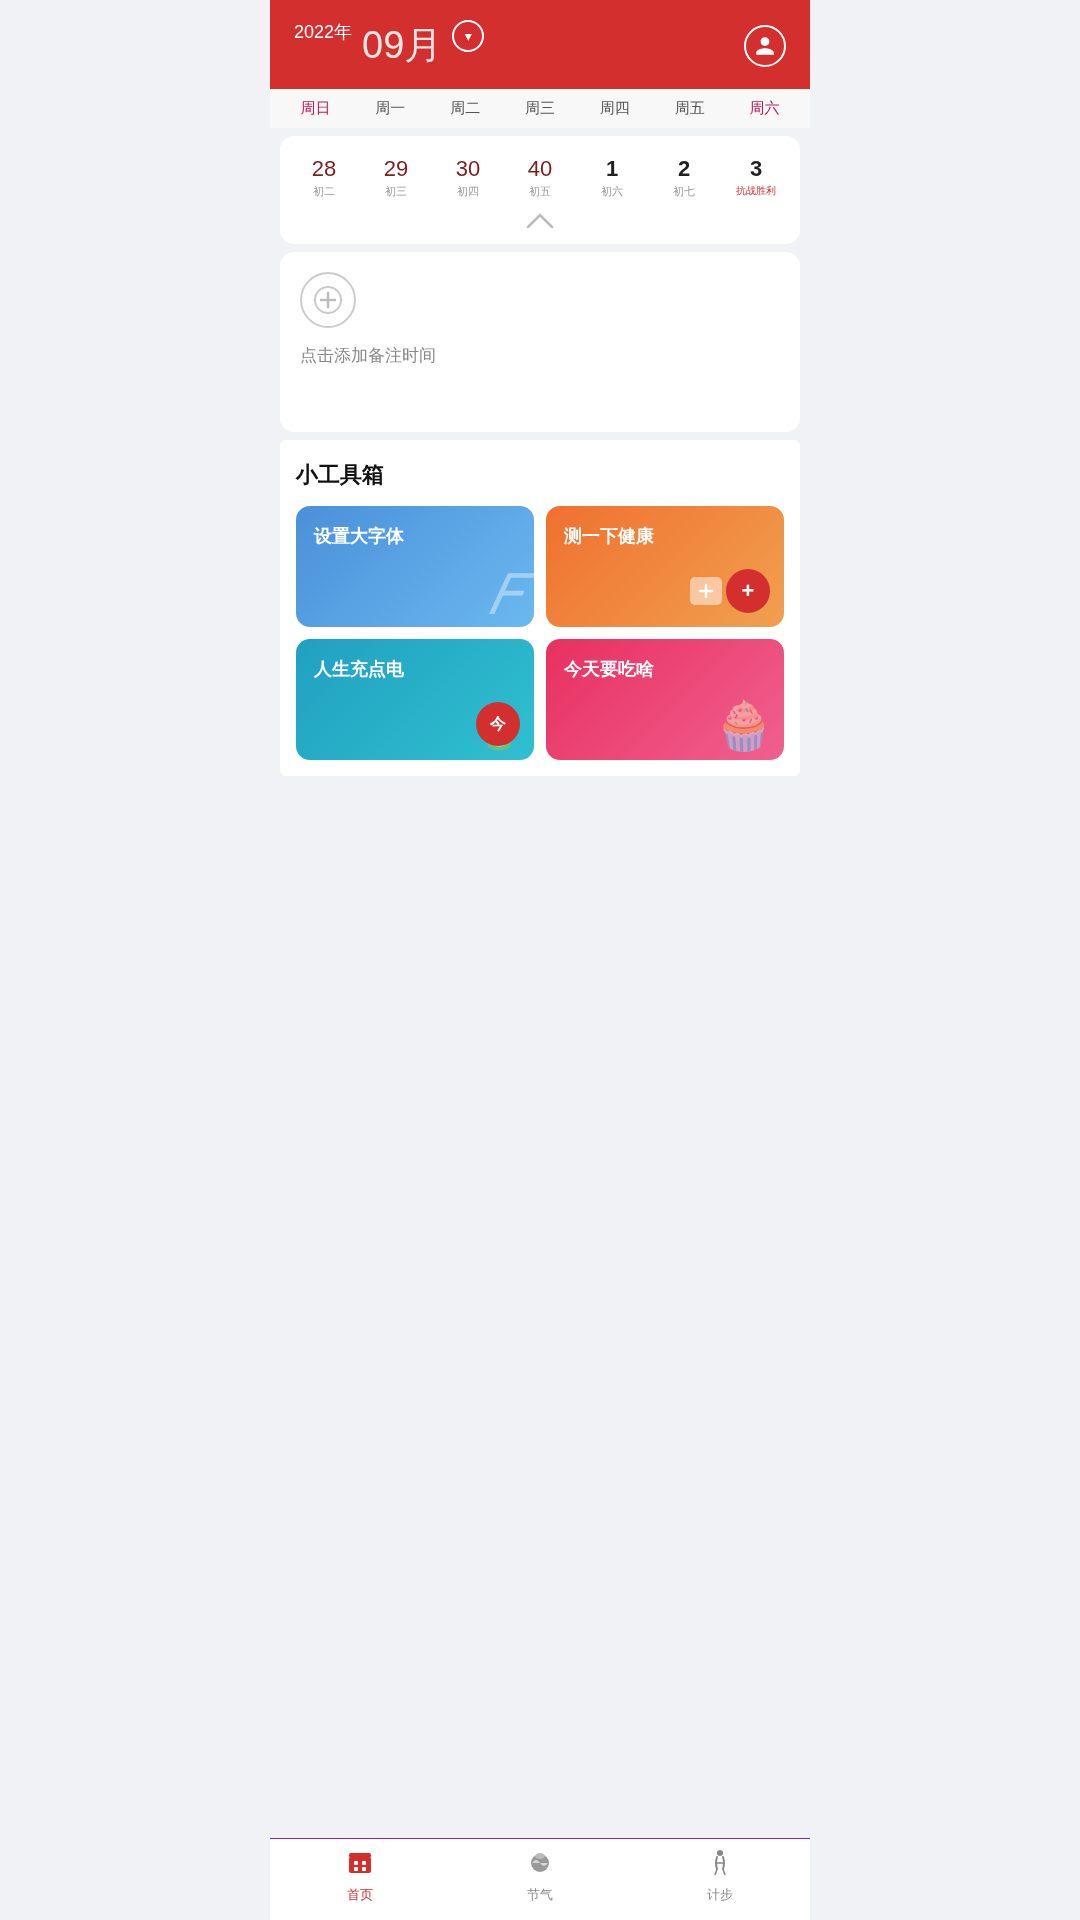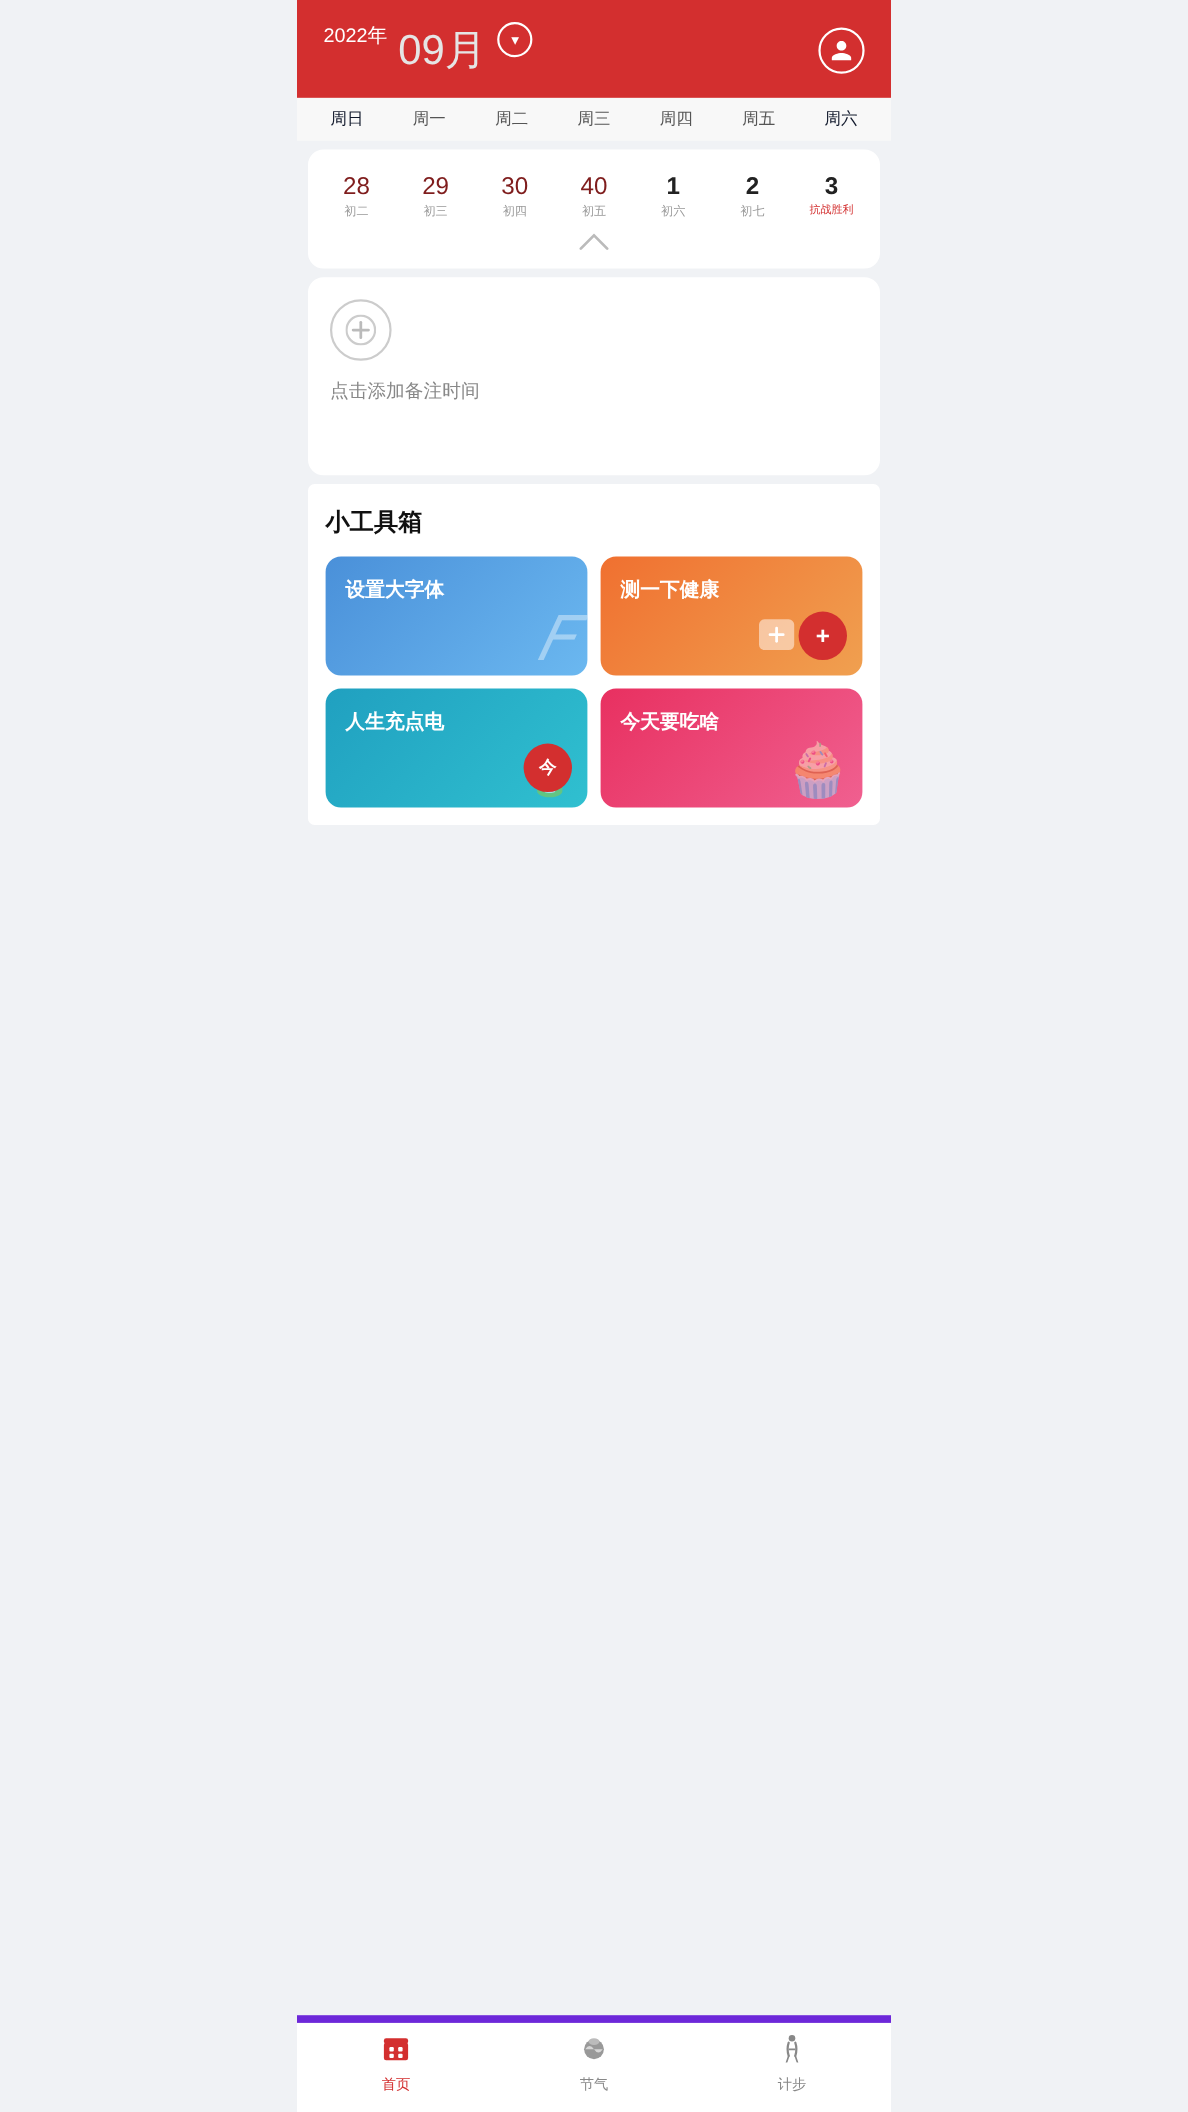--- a/index.html
+++ b/index.html
@@ -65,21 +65,21 @@
       background: #f8f8f8;
       display: grid;
       grid-template-columns: repeat(7, 1fr);
       padding: 10px 8px;
     }
     .weekday {
       text-align: center;
       font-size: 15px;
       color: #555;
     }
-    .weekday.highlight { color: #0f172a; }
+    .weekday.highlight { color: #be185d; }
 
     
     .calendar-card {
       background: white;
       margin: 8px 10px;
       border-radius: 14px;
       padding: 14px 8px 10px;
     }
     .calendar-row {
       display: grid;
@@ -152,21 +152,21 @@
       color: #111;
       margin-bottom: 16px;
     }
     .toolbox-grid {
       display: grid;
       grid-template-columns: 1fr 1fr;
       gap: 12px;
     }
     .tool-card {
       border-radius: 14px;
-      height: 108px;
+      height: 121px;
       position: relative;
       overflow: hidden;
       cursor: pointer;
     }
     .tool-card-label {
       position: absolute;
       top: 18px;
       left: 18px;
       color: white;
       font-size: 18px;
@@ -219,21 +219,21 @@
     }
 
     
     .bottom-nav {
       position: fixed;
       bottom: 0;
       left: 50%;
       transform: translateX(-50%);
       width: 540px;
       background: white;
-      border-top: 7px solid #6d28d9;
+      border-top: 1px solid #6d28d9;
       display: flex;
       justify-content: space-around;
       padding: 10px 0 16px;
     }
     .nav-item {
       display: flex;
       flex-direction: column;
       align-items: center;
       gap: 4px;
       cursor: pointer;

